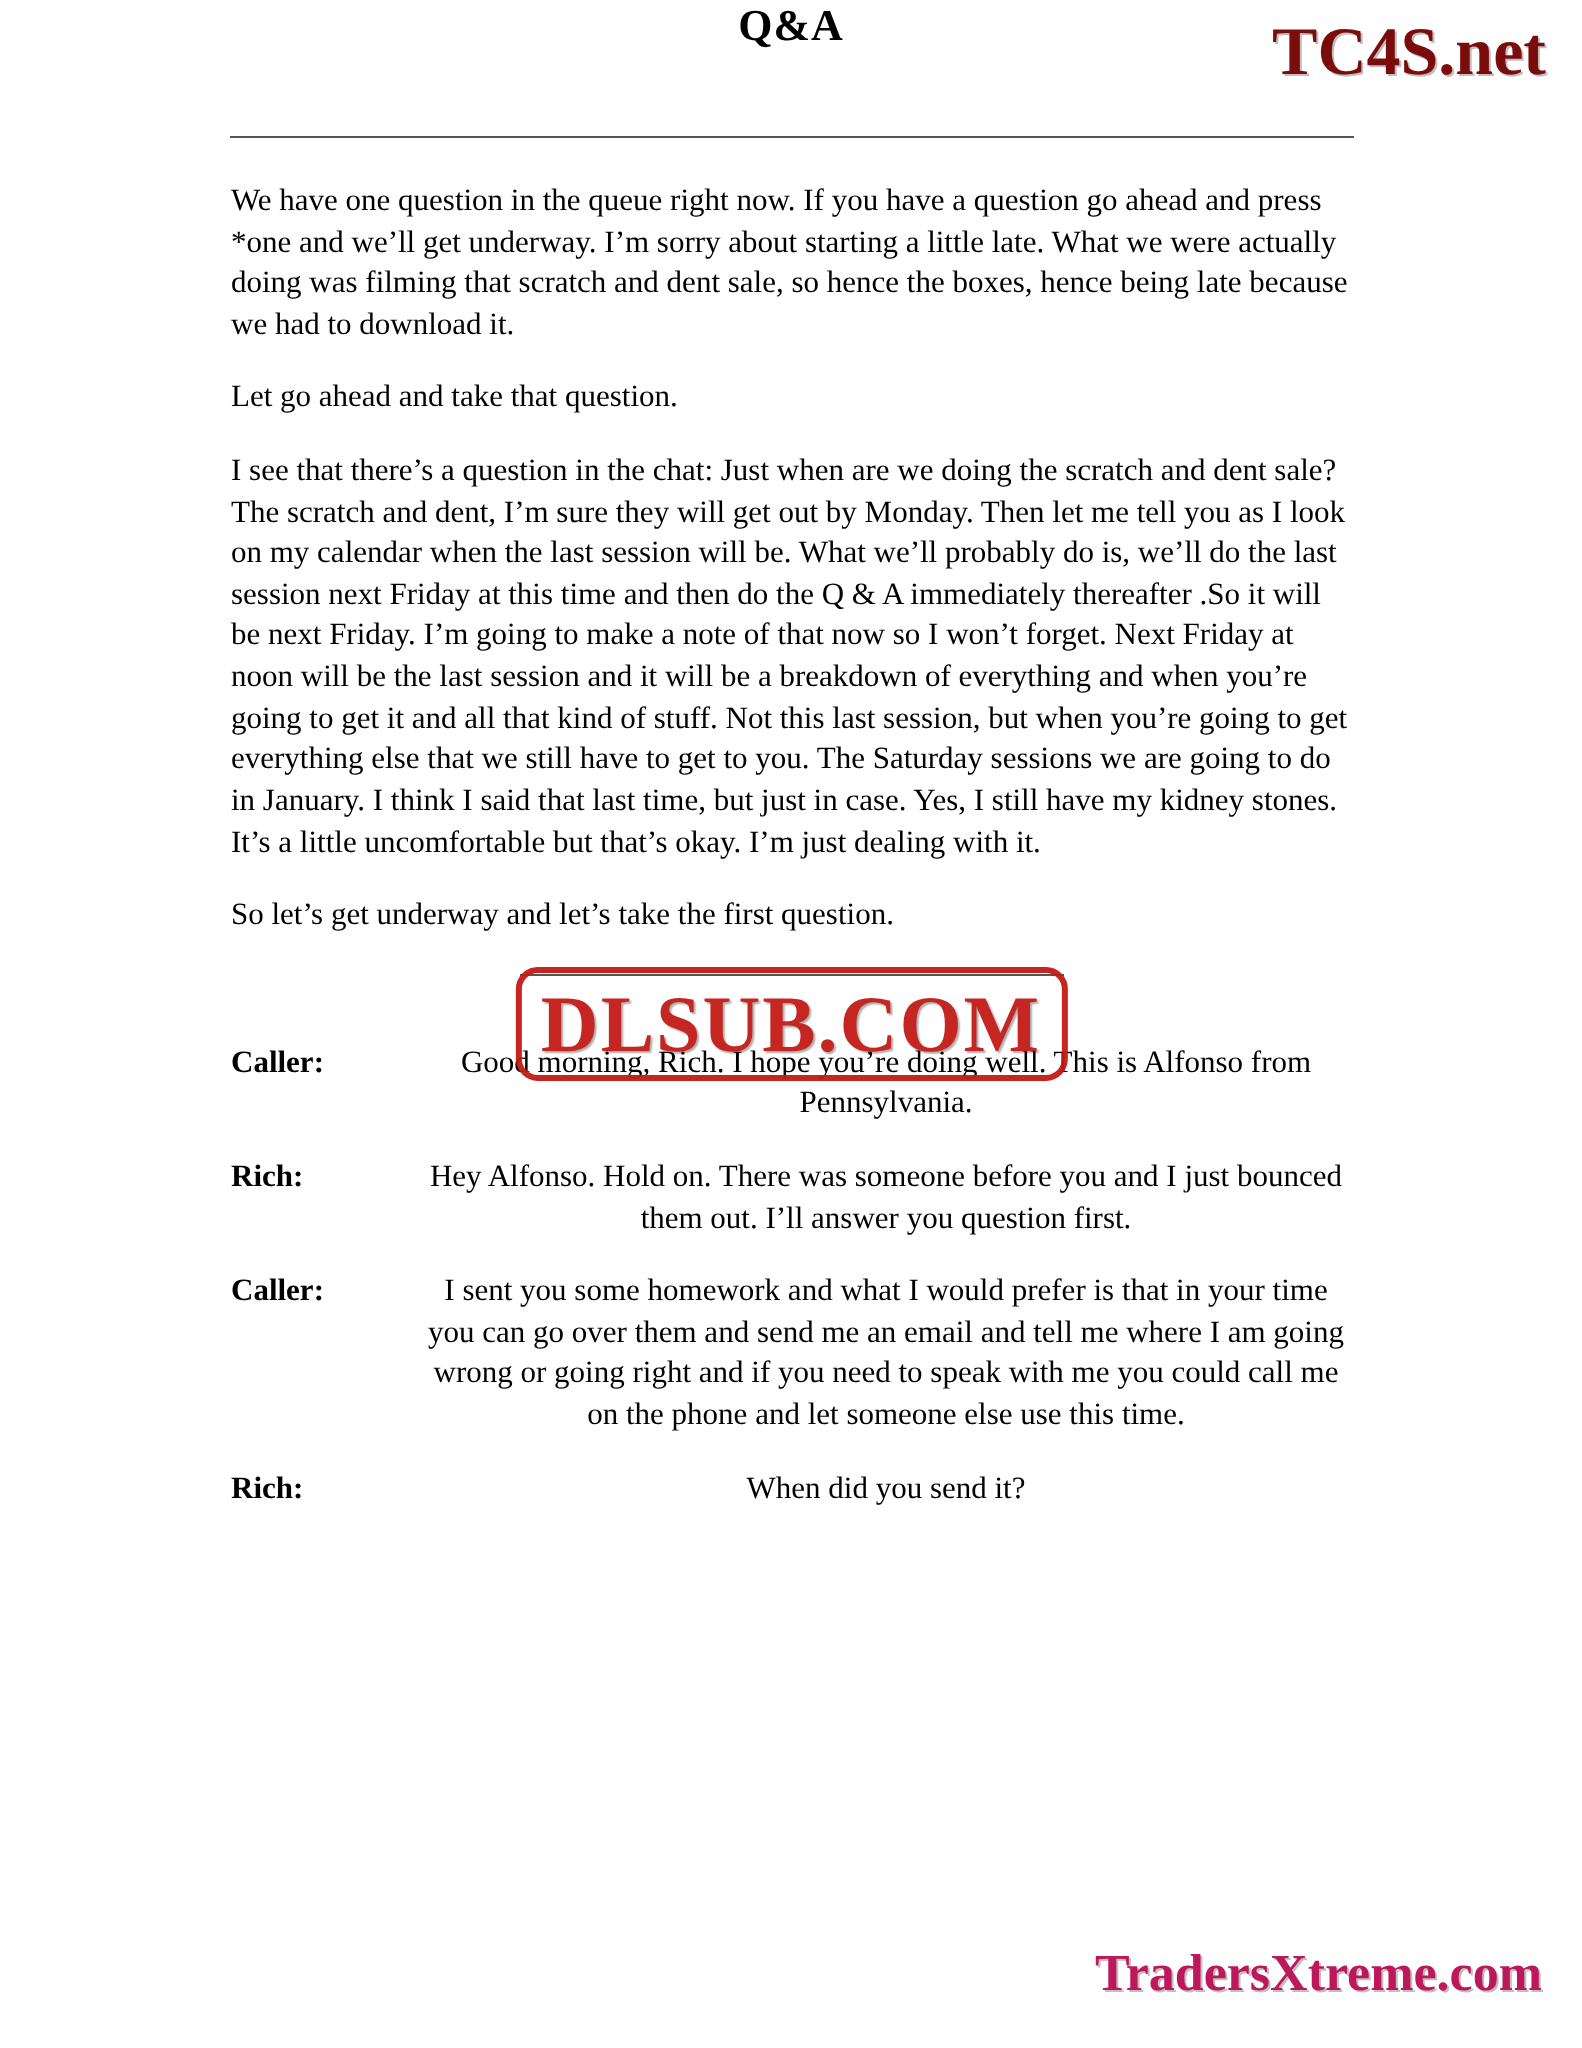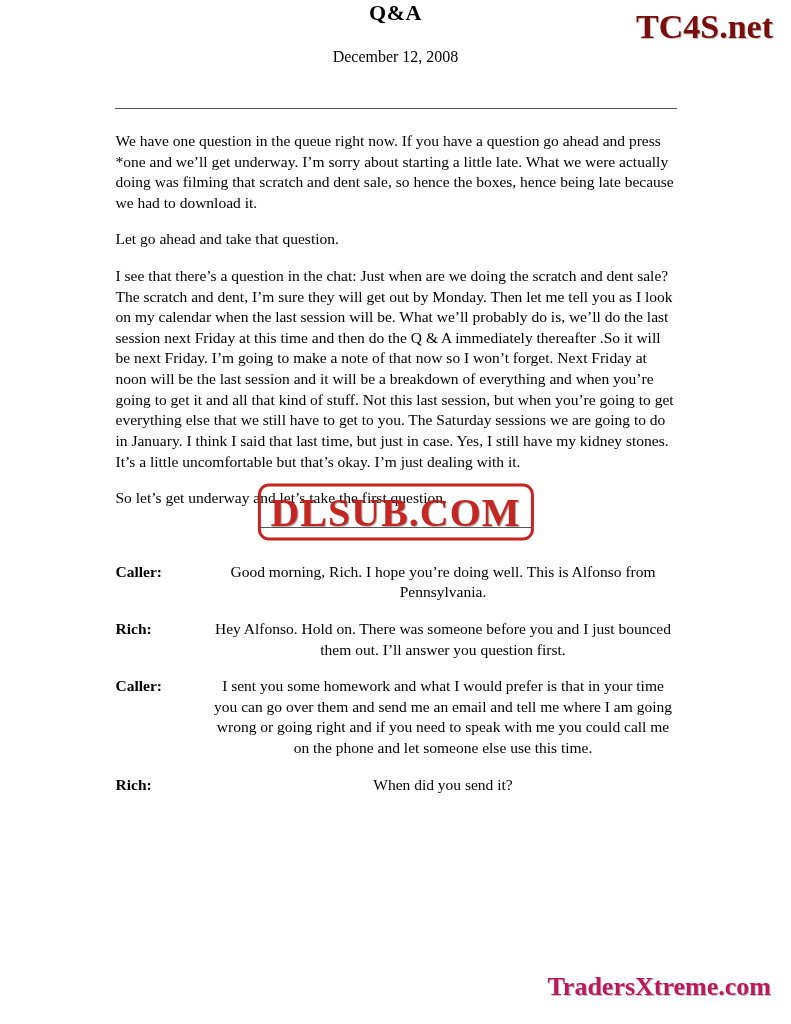--- a/index.html
+++ b/index.html
@@ -145,21 +145,20 @@
 </head>
 <body>
 
 <div class="page">
 
   <div class="watermark-top">TC4S.net</div>
 
   <div class="content">
 
     <div class="doc-title">Q&amp;A</div>
-    <div class="doc-date">December 12, 2008</div>
 
     <hr class="rule-top">
 
     <div class="body-text">
       <p>We have one question in the queue right now. If you have a question go ahead and press *one and we’ll get underway. I’m sorry about starting a little late. What we were actually doing was filming that scratch and dent sale, so hence the boxes, hence being late because we had to download it.</p>
       <p>Let go ahead and take that question.</p>
       <p>I see that there’s a question in the chat: Just when are we doing the scratch and dent sale? The scratch and dent, I’m sure they will get out by Monday. Then let me tell you as I look on my calendar when the last session will be. What we’ll probably do is, we’ll do the last session next Friday at this time and then do the Q &amp; A immediately thereafter .So it will be next Friday. I’m going to make a note of that now so I won’t forget. Next Friday at noon will be the last session and it will be a breakdown of everything and when you’re going to get it and all that kind of stuff. Not this last session, but when you’re going to get everything else that we still have to get to you. The Saturday sessions we are going to do in January. I think I said that last time, but just in case. Yes, I still have my kidney stones. It’s a little uncomfortable but that’s okay. I’m just dealing with it.</p>
       <p>So let’s get underway and let’s take the first question.</p>
     </div>
 

